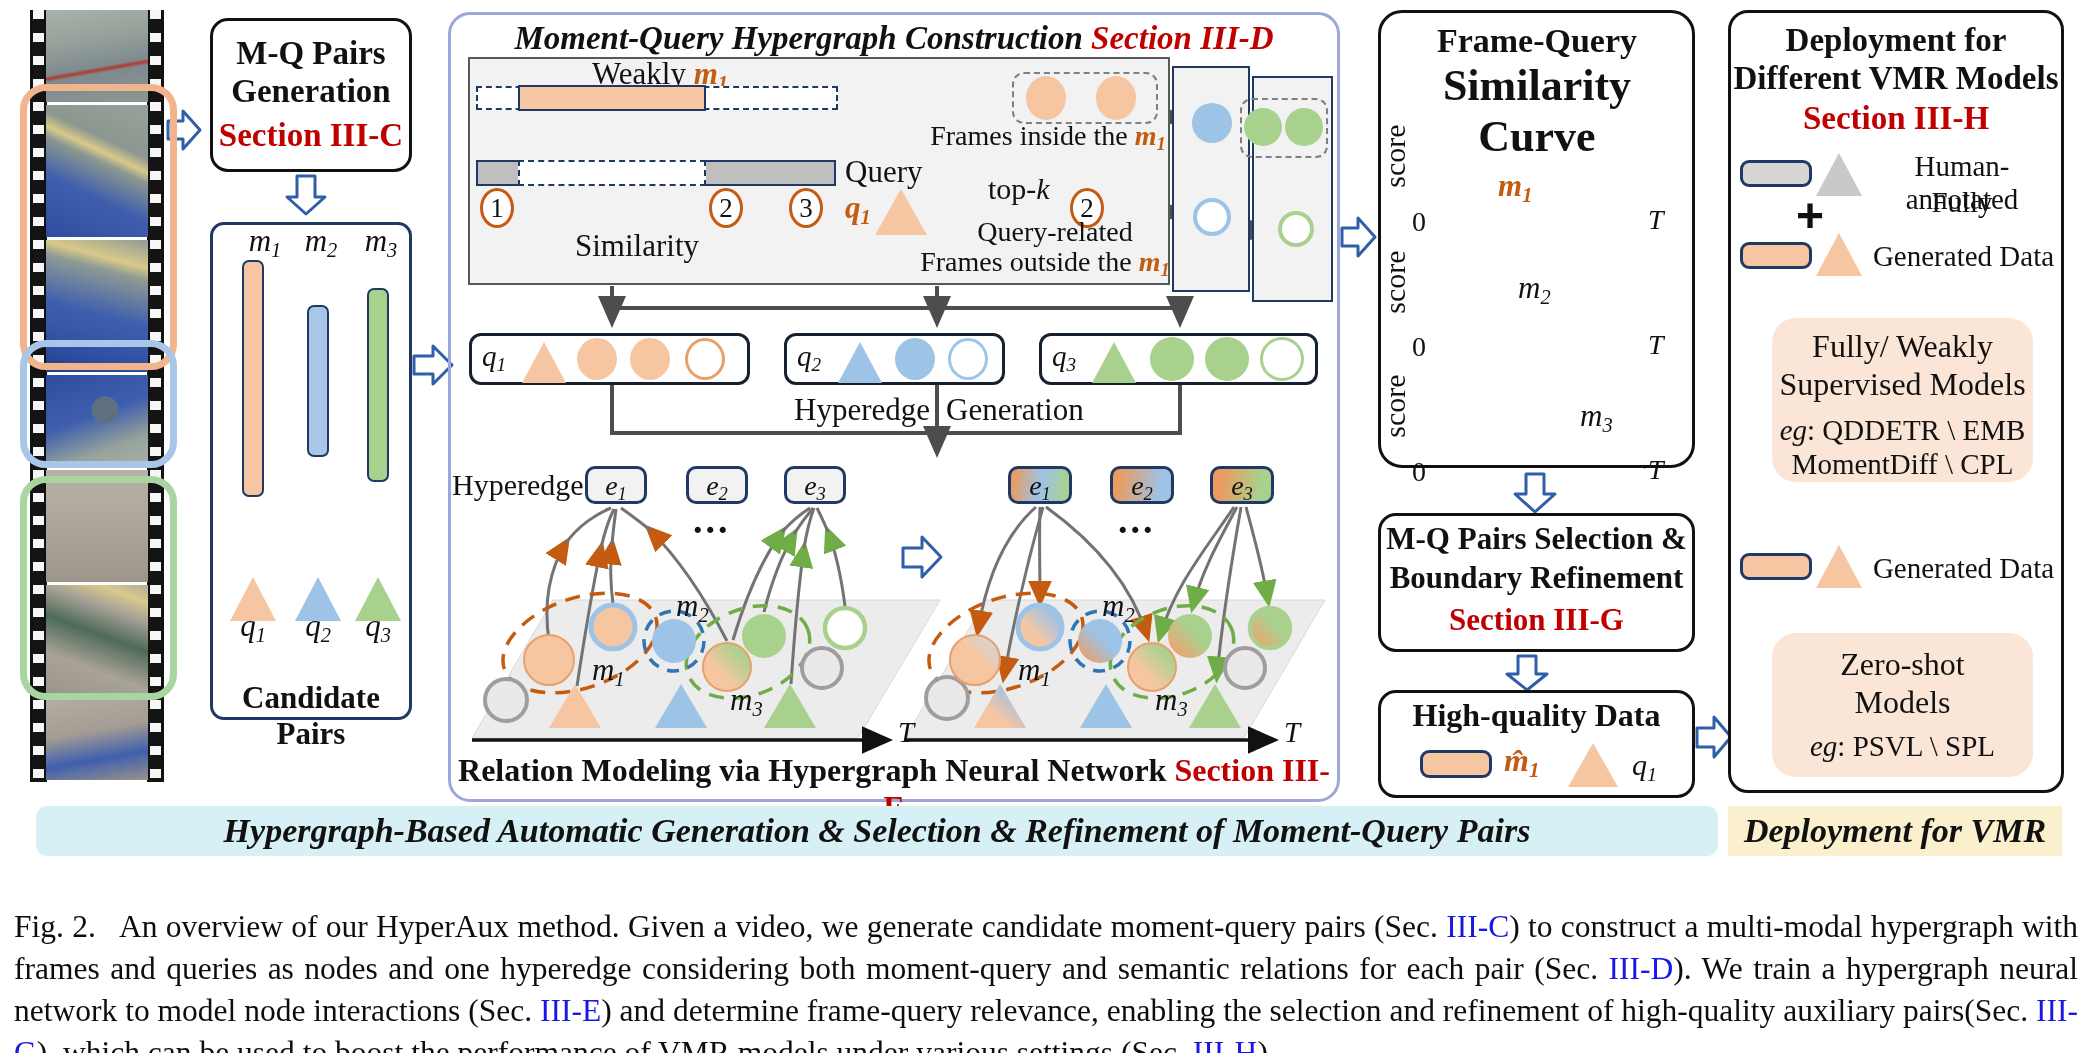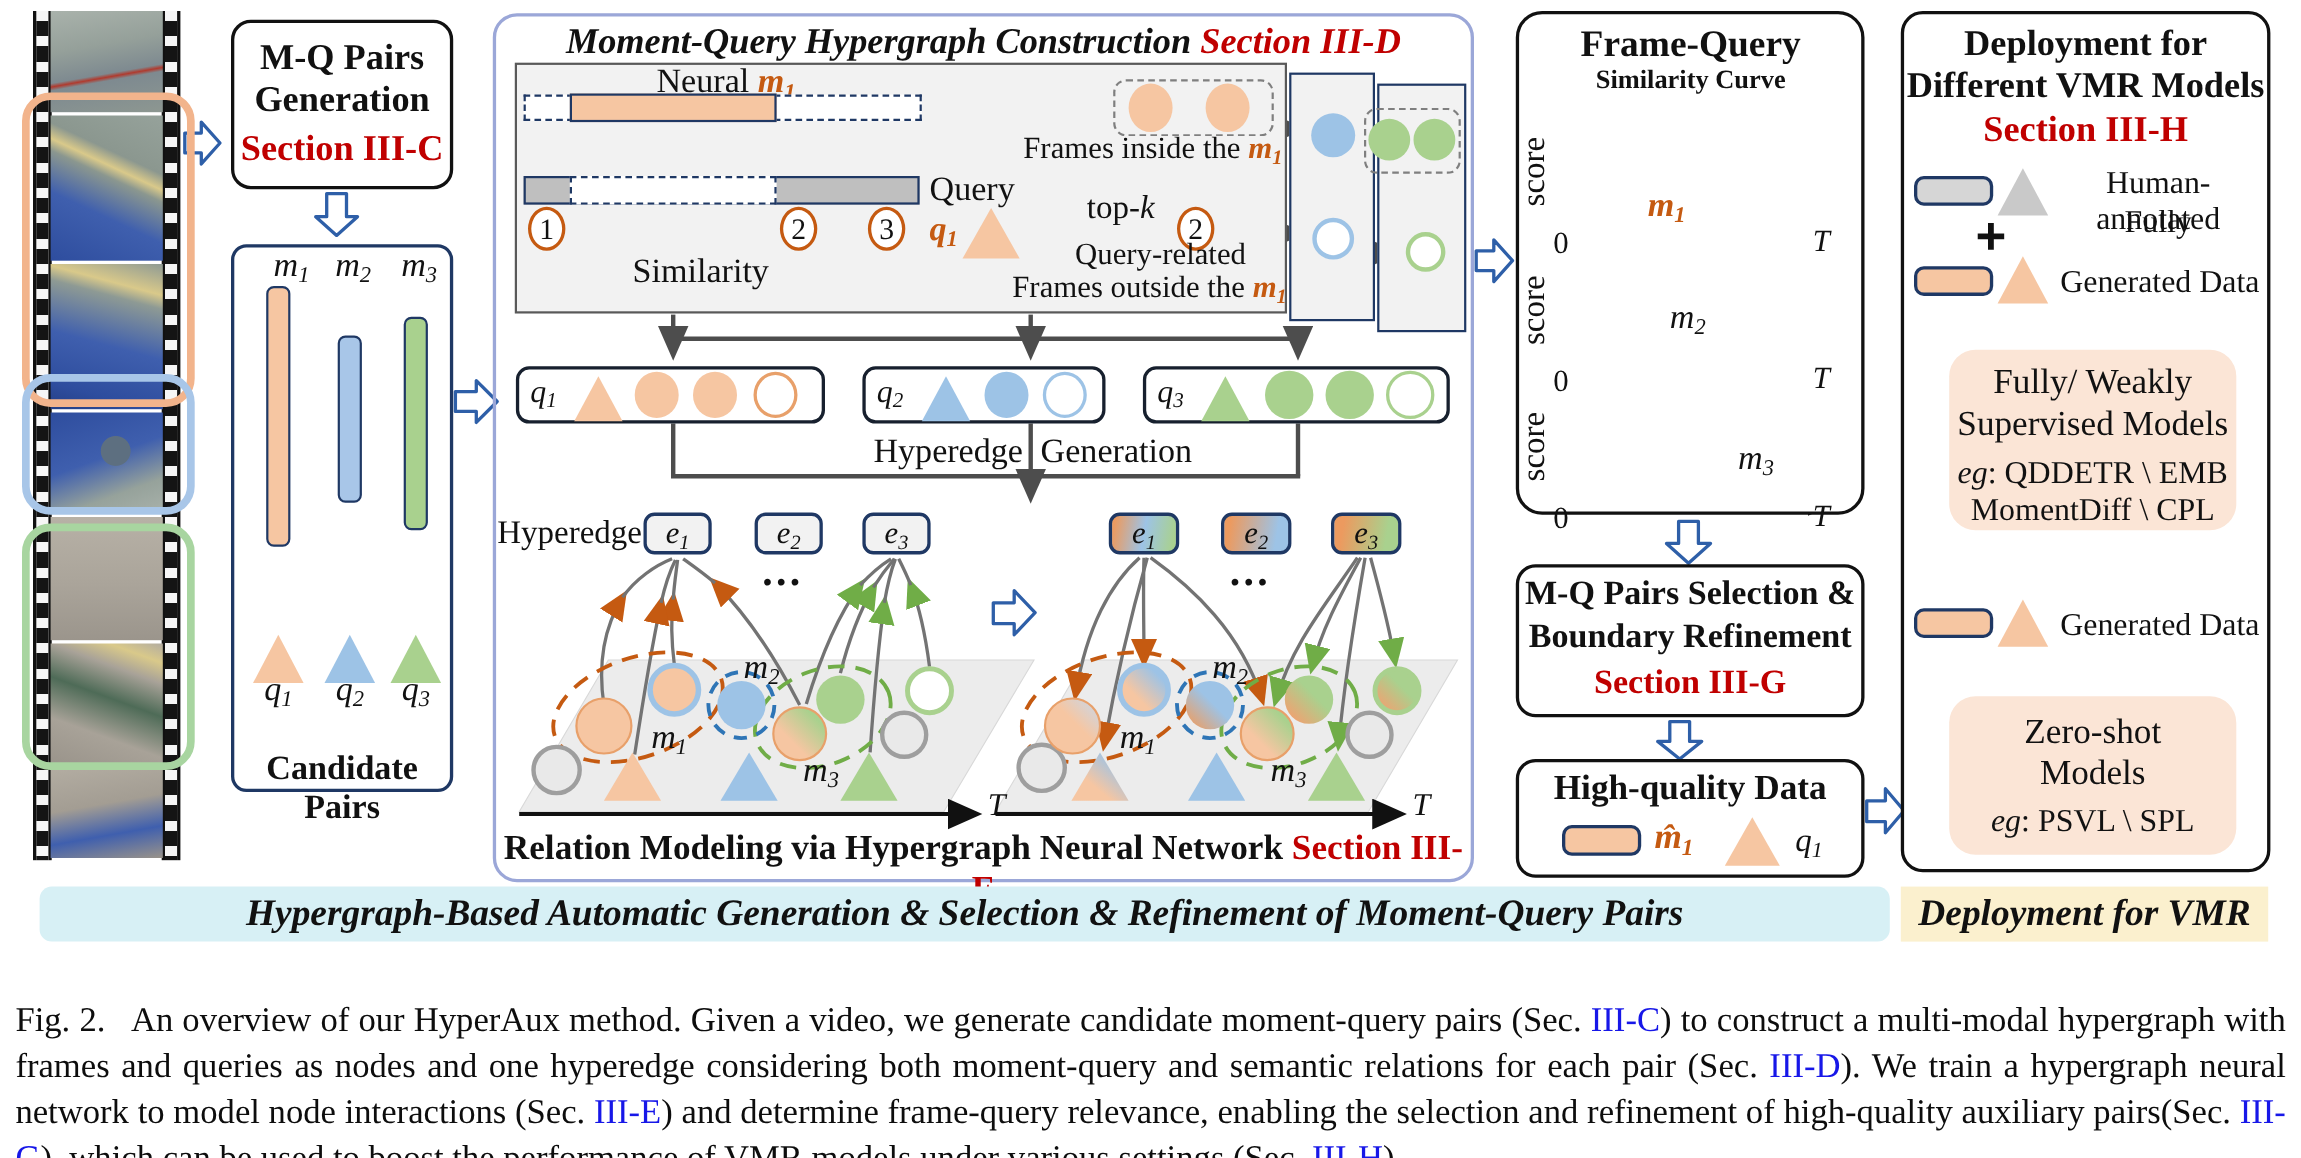--- a/index.html
+++ b/index.html
@@ -288,21 +288,21 @@
   <div class="stack-panel" style="left:1172px;top:66px;width:78px;height:226px;"></div>
   <div class="abs" style="left:1240px;top:98px;width:88px;height:60px;border:2.5px dashed #7f7f7f;border-radius:12px;box-sizing:border-box;"></div>
   <div class="ell" style="left:1192px;top:103px;width:40px;height:40px;background:#9DC3E6;"></div>
   <div class="ell" style="left:1244px;top:108px;width:38px;height:38px;background:#A9D18E;"></div>
   <div class="ell" style="left:1285px;top:108px;width:38px;height:38px;background:#A9D18E;"></div>
   <div class="ell" style="left:1193px;top:198px;width:38px;height:38px;background:#fff;border:4px solid #9DC3E6;"></div>
   <div class="ell" style="left:1278px;top:211px;width:36px;height:36px;background:#fff;border:4px solid #A9D18E;"></div>
 
   <div class="gray-panel" style="left:468px;top:57px;width:702px;height:228px;"></div>
   <div class="abs ctr" style="left:560px;top:56px;width:200px;font-size:31px;">
-    <span>Neural </span><span class="b i or"><span>m</span><sub class="ms">1</sub></span>
+    <span>Weakly </span><span class="b i or"><span>m</span><sub class="ms">1</sub></span>
   </div>
 
   <div class="abs" style="left:476px;top:86px;width:362px;height:24px;border:2.5px dashed #1F3864;background:#fff;box-sizing:border-box;"></div>
   <div class="abs" style="left:518px;top:85px;width:188px;height:26px;background:#F6C6A2;border:2.5px solid #1F3864;box-sizing:border-box;"></div>
 
   <div class="abs" style="left:1012px;top:72px;width:146px;height:52px;border:2.5px dashed #7f7f7f;border-radius:12px;box-sizing:border-box;"></div>
   <div class="ell" style="left:1026px;top:76px;width:40px;height:44px;background:#F6C6A2;"></div>
   <div class="ell" style="left:1096px;top:76px;width:40px;height:44px;background:#F6C6A2;"></div>
   <div class="abs ctr" style="left:928px;top:120px;width:240px;font-size:28px;">
     <span>Frames inside the </span><span class="b i or"><span>m</span><sub class="ms">1</sub></span>
@@ -368,21 +368,21 @@
   <div class="abs i" style="left:1102px;top:588px;font-size:31px;"><span class="mi">m</span><sub class="ms">2</sub></div>
   <div class="abs i" style="left:1155px;top:682px;font-size:31px;"><span class="mi">m</span><sub class="ms">3</sub></div>
   <div class="abs i" style="left:1284px;top:716px;font-size:29px;">T</div>
 
   <div class="abs ctr" style="left:456px;top:752px;width:876px;font-size:32px;">
     <span class="b">Relation Modeling via Hypergraph Neural Network </span><span class="b red">Section III-E</span>
   </div>
 
   <div class="panel" style="left:1378px;top:10px;width:317px;height:458px;border-radius:24px;"></div>
   <div class="abs ctr b" style="left:1382px;top:22px;width:310px;font-size:34px;">Frame-Query</div>
-  <div class="abs ctr b" style="left:1382px;top:60px;width:310px;font-size:24px;">Similarity Curve</div>
+  <div class="abs ctr b" style="left:1382px;top:60px;width:310px;font-size:44px;">Similarity Curve</div>
   <div class="score-rot" style="left:1334px;top:140px;">score</div>
   <div class="score-rot" style="left:1334px;top:266px;">score</div>
   <div class="score-rot" style="left:1334px;top:390px;">score</div>
   <div class="abs" style="left:1412px;top:206px;font-size:28px;">0</div>
   <div class="abs i" style="left:1648px;top:204px;font-size:28px;">T</div>
   <div class="abs" style="left:1412px;top:331px;font-size:28px;">0</div>
   <div class="abs i" style="left:1648px;top:329px;font-size:28px;">T</div>
   <div class="abs" style="left:1412px;top:456px;font-size:28px;">0</div>
   <div class="abs i" style="left:1648px;top:454px;font-size:28px;">T</div>
   <div class="abs b i or" style="left:1498px;top:168px;font-size:31px;"><span>m</span><sub class="ms">1</sub></div>

